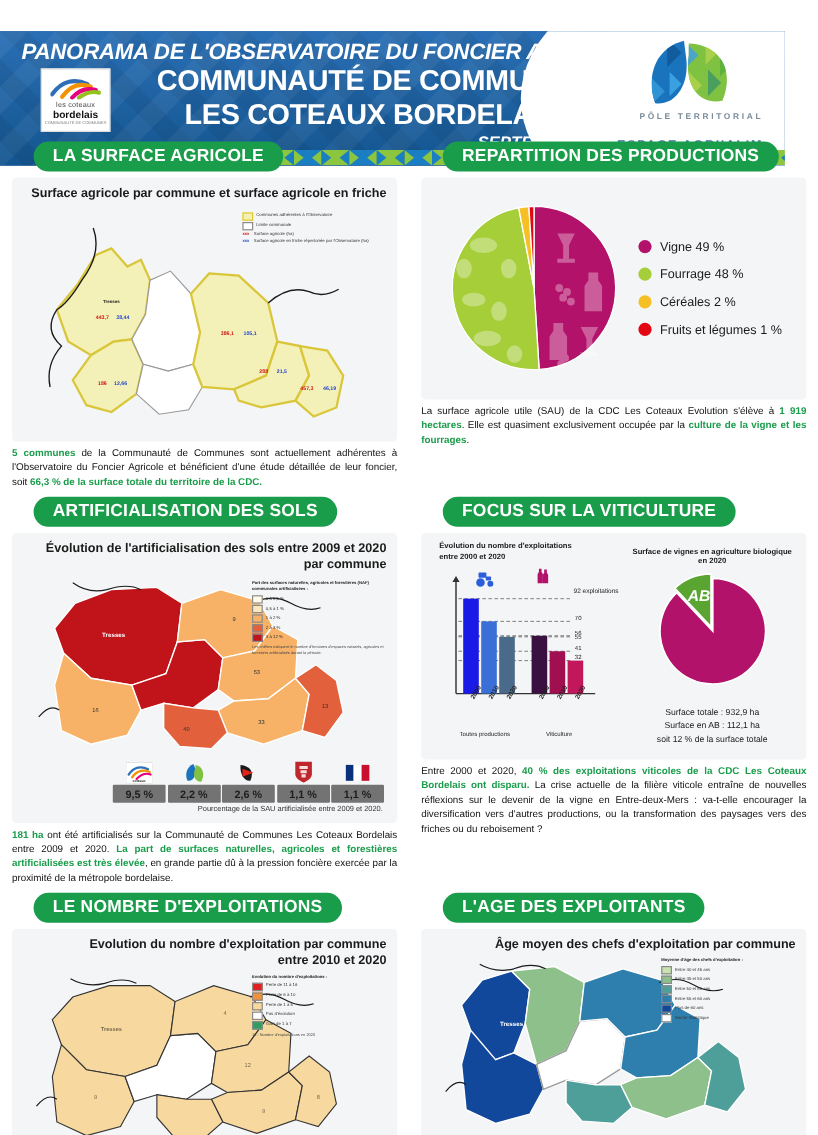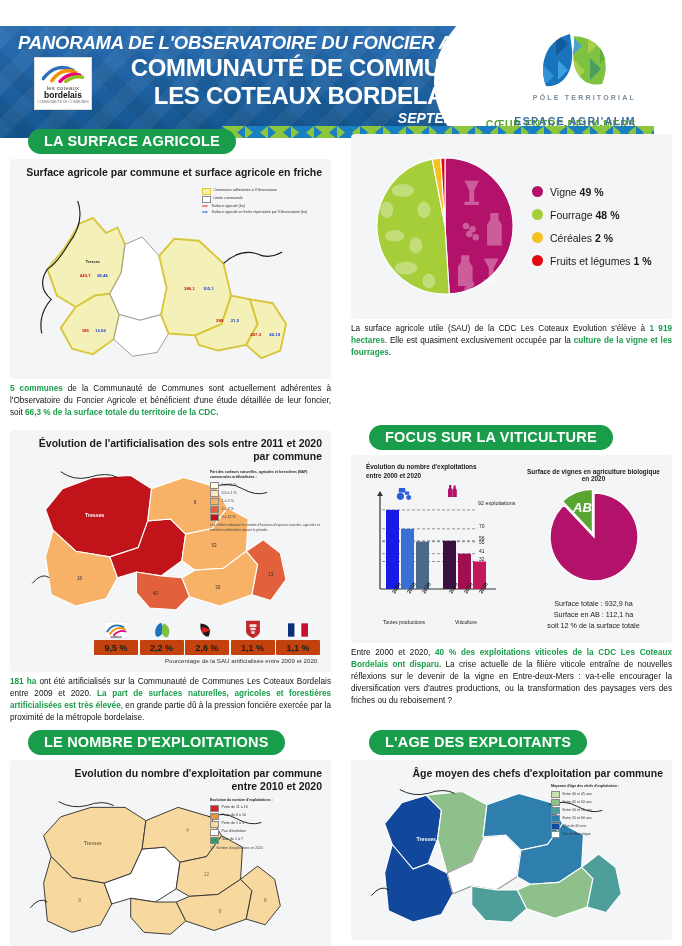--- a/index.html
+++ b/index.html
@@ -66,21 +66,21 @@
   .pole-l3{position:absolute;right:18px;top:89px;font-size:10.5px;letter-spacing:1.4px;color:#3c6f9e;font-weight:bold;white-space:nowrap;}
 
   .chevron-strip{
     position:absolute;left:222px;bottom:0;width:460px;height:13px;
     overflow:hidden;display:flex;
   }
   .chev{width:23px;height:13px;position:relative;flex:none;}
 
   
   .grid{
-    position:absolute;top:123px;left:0;width:682px;height:732px;
+    position:absolute;top:112px;left:0;width:682px;height:732px;
     display:grid;grid-template-columns:341px 341px;grid-template-rows:auto auto auto;
   }
   .panel{position:relative;padding:6px 10px 0 10px;box-sizing:border-box;}
   .sec-title{
     display:inline-block;background:#1a9d4b;color:#fff;
     font-size:14.5px;font-weight:bold;letter-spacing:.2px;
     padding:4px 16px 5px 16px;border-radius:13px;margin-left:18px;
   }
   .card{
     margin-top:5px;background:#f4f5f6;border-radius:4px;
@@ -102,31 +102,31 @@
   .map-legend .lg-title{font-weight:bold;font-size:3.5px;display:block;margin-bottom:1.5px;color:#222;}
   .lg-row{display:flex;align-items:center;gap:2.5px;margin-bottom:1px;}
   .lg-sw{width:7px;height:5px;border:.4px solid #8a8a8a;flex:none;}
   .lg-note{font-size:3.3px;line-height:1.4;color:#444;margin-top:2px;display:block;}
 
   
   .badges{display:flex;justify-content:flex-end;gap:1.5px;margin-top:2px;padding-right:2px;}
   .badge{width:44px;text-align:center;}
   .badge-ico{height:21px;display:flex;align-items:center;justify-content:center;}
   .badge-val{
-    background:#c2410c;color:#1d1d1d;font-size:9px;font-weight:bold;
+    background:#737373;color:#1d1d1d;font-size:9px;font-weight:bold;
     padding:2.5px 0;border-radius:1px;
   }
   .badges-cap{font-size:6.2px;color:#333;text-align:right;margin-top:1.5px;padding-right:3px;}
 
   
   .pie-row{display:flex;align-items:center;gap:6px;padding:2px 0 2px 4px;}
   .pie-legend{display:flex;flex-direction:column;gap:11px;}
   .pl-item{display:flex;align-items:center;gap:7px;font-size:10.5px;color:#1b1b1b;}
   .pl-dot{width:11px;height:11px;border-radius:50%;flex:none;}
-  .pl-pct{font-weight:bold;}
+  .pl-pct{font-weight:normal;}
 
   
   .viti-row{display:flex;gap:4px;align-items:flex-start;}
   .viti-left{width:160px;}
   .viti-right{flex:1;text-align:center;}
   .viti-sub{font-size:6.4px;font-weight:bold;color:#1b1b1b;line-height:1.35;margin:1px 0 0 6px;}
   .viti-rt{font-size:6.4px;font-weight:bold;color:#1b1b1b;margin-top:6px;}
   .viti-stats{font-size:7.2px;line-height:1.55;color:#1b1b1b;margin-top:2px;}
 </style>
 </head>
@@ -333,20 +333,21 @@
               <span style="width:7px;flex:none;font-size:3.4px;font-weight:bold;color:#2244cc;">xxx</span>
               <span>Surface agricole en friche répertoriée par l'Observatoire (ha)</span>
             </div>
           </div>
       </div>
     </div>
     <div class="note" id="surfNote"><span class="g">5 communes</span><span> de la Communauté de Communes sont actuellement adhérentes à l'Observatoire du Foncier Agricole et bénéficient d'une étude détaillée de leur foncier, soit </span><span class="g">66,3 % de la surface totale du territoire de la CDC.</span></div>
   </div>
 
   <div class="panel">
+    <div class="sec-title">REPARTITION DES PRODUCTIONS</div>
     <div class="card" style="padding-top:9px;padding-bottom:10px;">
       <div class="pie-row">
         <svg width="162" height="162" viewBox="0 0 100 100" id="prodPie">
             <path d="M50 50 L50 8 A42 42 0 0 1 52.63720182023117 91.91712259398741 Z" fill="#b3126b" stroke="#fff" stroke-width=".7"></path>
             <path d="M50 50 L52.63720182023117 91.91712259398741 A42 42 0 0 1 42.12998478739953 8.743935469395083 Z" fill="#a6ce39" stroke="#fff" stroke-width=".7"></path>
             <path d="M50 50 L42.12998478739953 8.743935469395083 A42 42 0 0 1 47.36279817976881 8.082877406012592 Z" fill="#f6bf24" stroke="#fff" stroke-width=".7"></path>
             <path d="M50 50 L47.36279817976881 8.082877406012592 A42 42 0 0 1 49.99999999999999 8 Z" fill="#e30613" stroke="#fff" stroke-width=".7"></path>
             <g opacity=".32" fill="#ffffff">
               <path d="M62 22 h9 l-3 6 v7 h3 v2 h-9 v-2 h3 v-7 z"></path>
               <path d="M78 42 h5 v4 l2 3 v13 h-9 V49 l2-3 z"></path>
@@ -385,22 +386,23 @@
               <span class="pl-dot" style="background:#e30613"></span>
               <span>Fruits et légumes <span class="pl-pct">1 %</span></span>
             </div>
           </div>
       </div>
     </div>
     <div class="note" id="prodNote"><span>La surface agricole utile (SAU) de la CDC Les Coteaux Evolution s'élève à </span><span class="g">1 919 hectares</span><span>. Elle est quasiment exclusivement occupée par la </span><span class="g">culture de la vigne et les fourrages</span><span>.</span></div>
   </div>
 
   <div class="panel">
+    <div class="sec-title">ARTIFICIALISATION DES SOLS</div>
     <div class="card">
-      <div class="card-title">Évolution de l'artificialisation des sols entre 2011 et 2020</div>
+      <div class="card-title">Évolution de l'artificialisation des sols entre 2009 et 2020</div>
       <div class="card-title" style="margin-top:-2px;">par commune</div>
       <div class="mapwrap">
         <svg class="map-svg" viewBox="0 0 320 160">
           <path d="M36 68 L28 46 L46 24 L78 12 L118 10 L140 24 L136 58 L126 86 L96 96 L60 90 Z" fill="#c0131a" stroke="#fff" stroke-width="1.2"></path>
           <path d="M28 96 L36 68 L60 90 L96 96 L104 118 L92 140 L60 148 L34 136 Z" fill="#f7b267" stroke="#fff" stroke-width="1.2"></path>
           <path d="M126 86 L136 58 L160 56 L176 72 L172 100 L150 116 L124 112 L104 118 L96 96 Z" fill="#c0131a" stroke="#fff" stroke-width="1.2"></path>
           <path d="M140 24 L136 58 L160 56 L176 72 L204 66 L220 44 L208 22 L174 12 Z" fill="#f7b267" stroke="#fff" stroke-width="1.2"></path>
           <path d="M176 72 L204 66 L220 44 L242 56 L240 90 L216 108 L186 110 L172 100 Z" fill="#f7b267" stroke="#fff" stroke-width="1.2"></path>
           <path d="M186 110 L216 108 L240 90 L252 104 L246 136 L212 148 L180 138 L172 118 Z" fill="#f7b267" stroke="#fff" stroke-width="1.2"></path>
           <path d="M240 90 L252 104 L246 136 L266 142 L282 120 L276 92 L258 78 Z" fill="#e2603c" stroke="#fff" stroke-width="1.2"></path>

